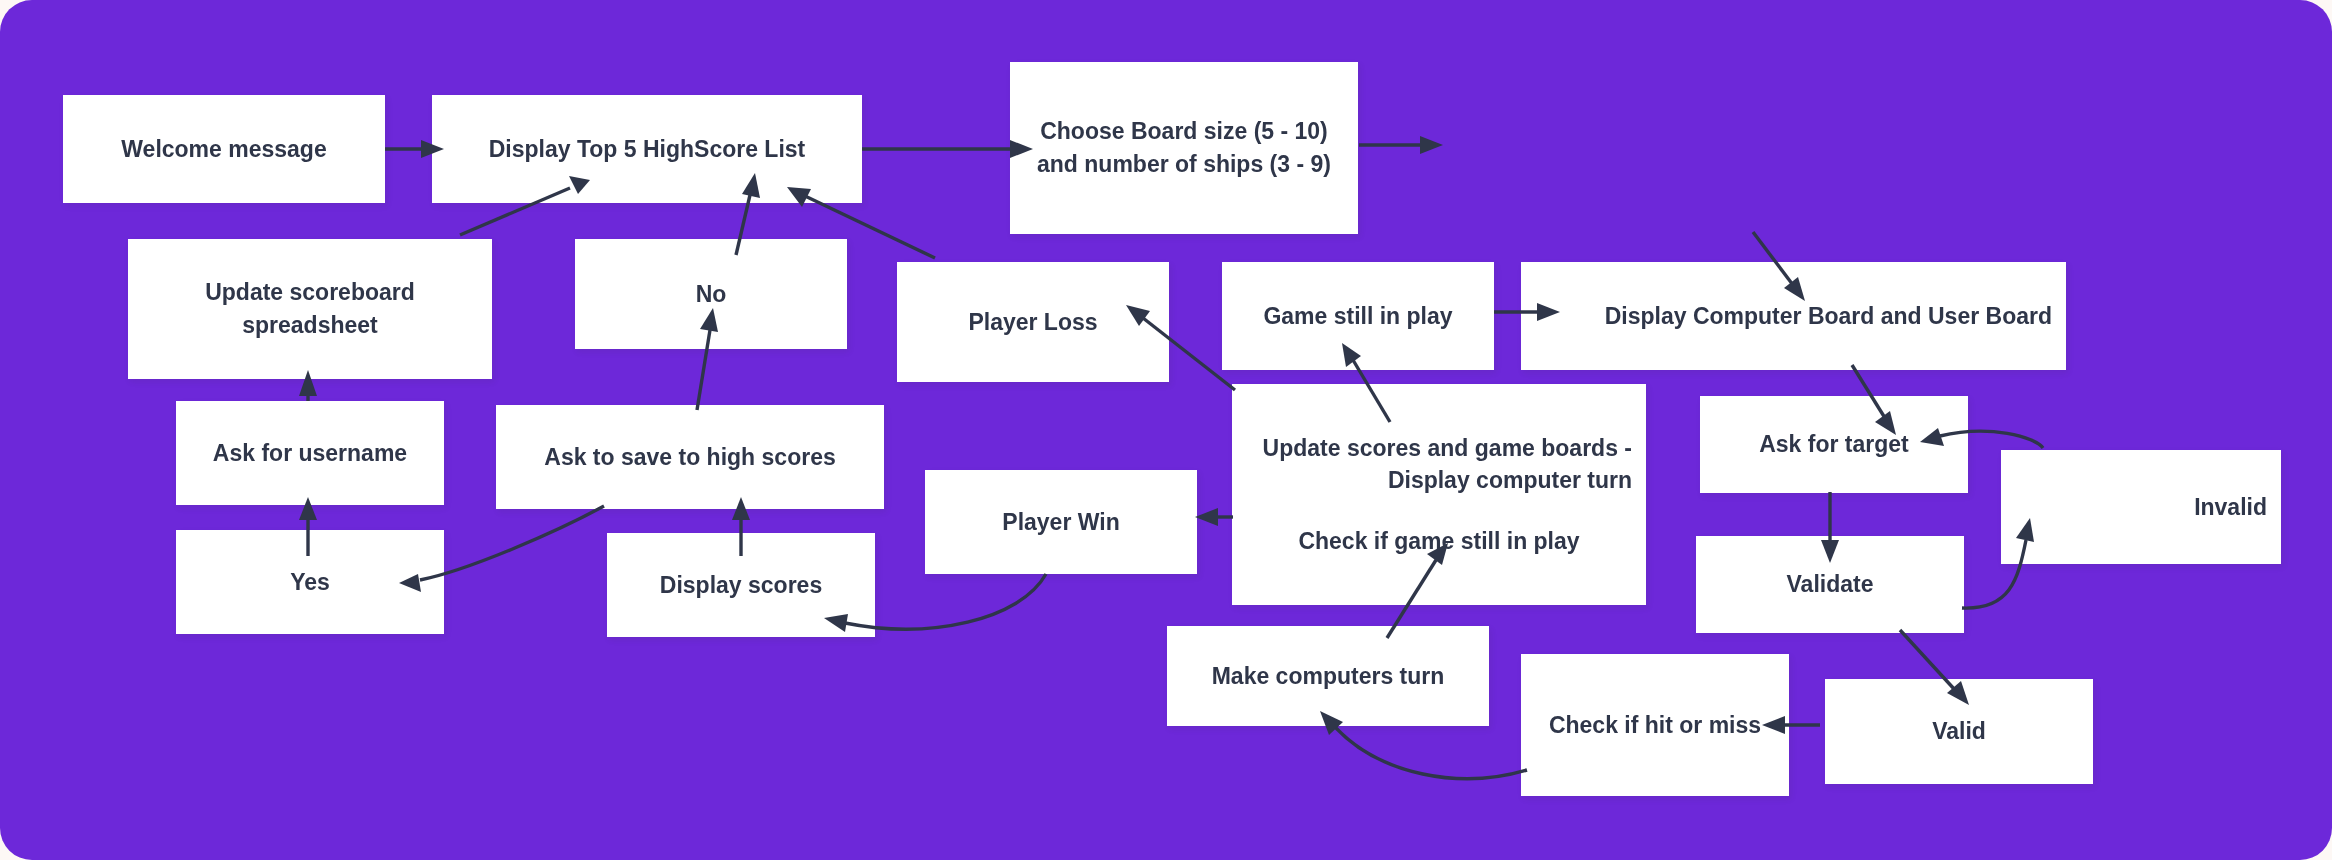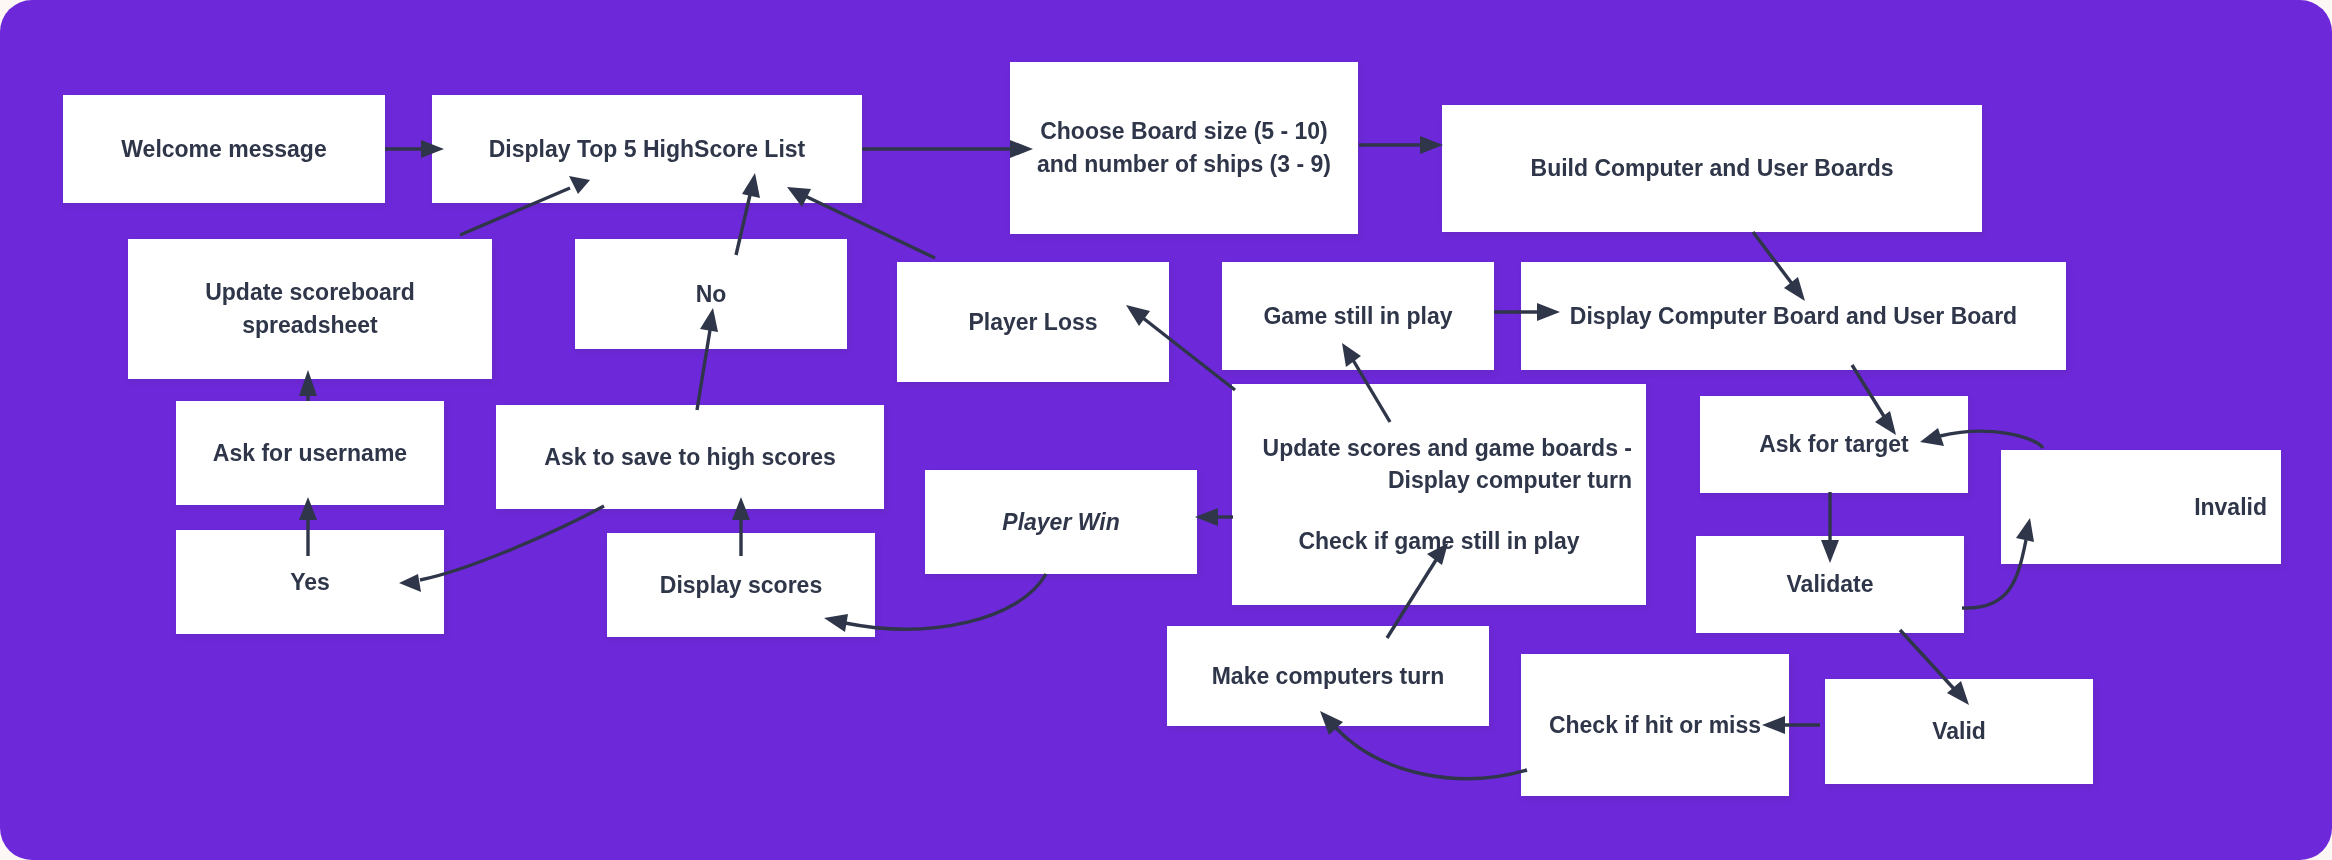--- a/index.html
+++ b/index.html
@@ -199,41 +199,38 @@
   </div>
 
   <div class="node" style="left:432px; top:95px; width:430px; height:108px;">
     <span class="para">Display Top 5 HighScore List</span>
   </div>
 
   <div class="node" style="left:1010px; top:62px; width:348px; height:172px;">
     <span class="para">Choose Board size (5 - 10) and number of ships (3 - 9)</span>
   </div>
 
-  <div class="node" style="left:1442px; top:105px; width:540px; height:127px;">
-    <span class="para">Build Computer and User Boards</span>
-  </div>
 
   <div class="node" style="left:128px; top:239px; width:364px; height:140px;">
     <span class="para">Update scoreboard spreadsheet</span>
   </div>
 
   <div class="node" style="left:575px; top:239px; width:272px; height:110px;">
     <span class="para">No</span>
   </div>
 
   <div class="node" style="left:897px; top:262px; width:272px; height:120px;">
     <span class="para">Player Loss</span>
   </div>
 
   <div class="node" style="left:1222px; top:262px; width:272px; height:108px;">
     <span class="para">Game still in play</span>
   </div>
 
-  <div class="node" style="left:1521px; top:262px; width:545px; height:108px;">
+  <div class="node" style="left:1521px; top:262px; width:545px; height:108px;align-items:flex-end;">
     <span class="para">Display Computer Board and User Board</span>
   </div>
 
   <div class="node" style="left:176px; top:401px; width:268px; height:104px;">
     <span class="para">Ask for username</span>
   </div>
 
   <div class="node" style="left:496px; top:405px; width:388px; height:104px;">
     <span class="para">Ask to save to high scores</span>
   </div>
@@ -252,21 +249,21 @@
   </div>
 
   <div class="node" style="left:176px; top:530px; width:268px; height:104px;">
     <span class="para">Yes</span>
   </div>
 
   <div class="node" style="left:607px; top:533px; width:268px; height:104px;text-align:right;">
     <span class="para">Display scores</span>
   </div>
 
-  <div class="node" style="left:925px; top:470px; width:272px; height:104px;font-style:italic;">
+  <div class="node" style="left:925px; top:470px; width:272px; height:104px;">
     <span class="para">Player Win</span>
   </div>
 
   <div class="node" style="left:1696px; top:536px; width:268px; height:97px;">
     <span class="para">Validate</span>
   </div>
 
   <div class="node" style="left:1167px; top:626px; width:322px; height:100px;">
     <span class="para">Make computers turn</span>
   </div>

